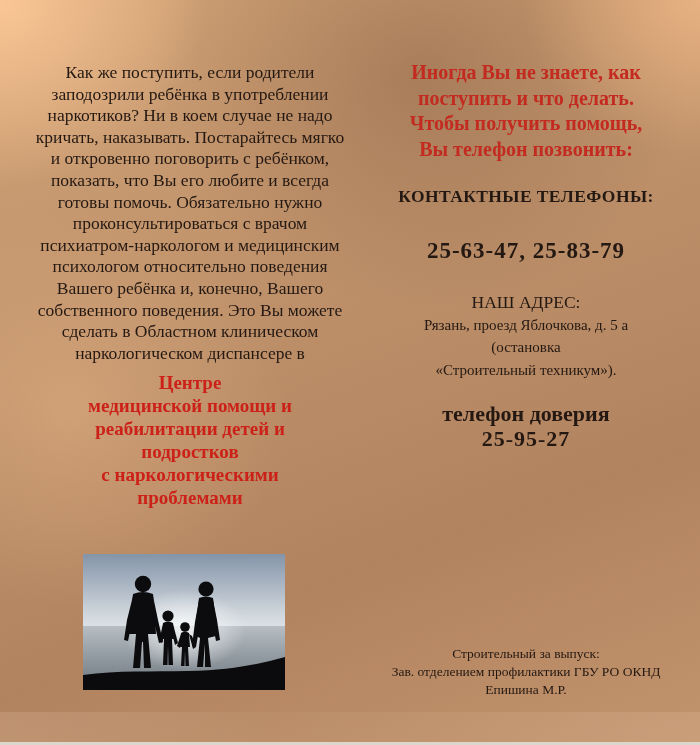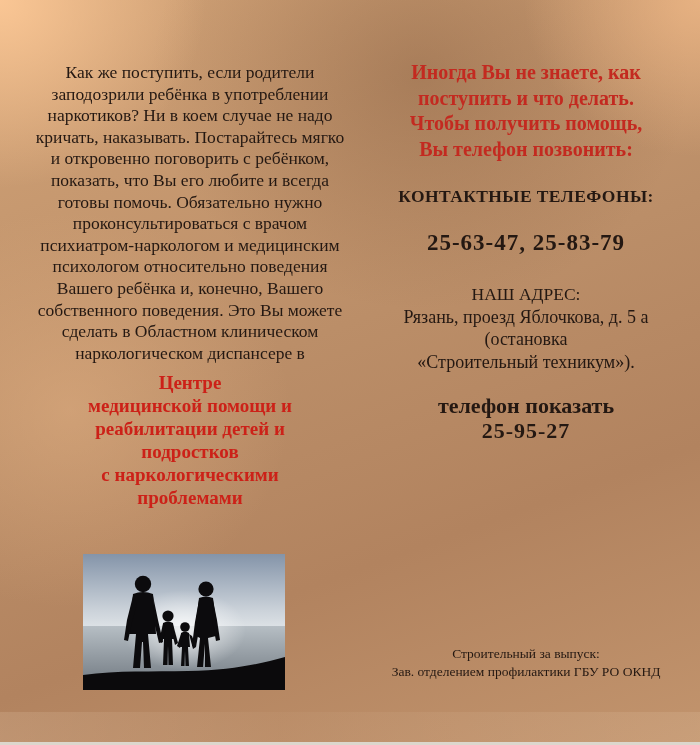--- a/index.html
+++ b/index.html
@@ -39,35 +39,35 @@
     margin:0;
     font-size:20px;line-height:25.5px;font-weight:bold;
     color:#c32a20;
   }
   .contacts-heading{
     margin:24px 0 0 0;
     font-size:17.5px;line-height:20px;font-weight:bold;
     color:#241812;letter-spacing:.4px;
   }
   .phones{
-    margin-top:24px;
+    margin-top:32px;
     font-size:23px;line-height:26px;font-weight:bold;
     color:#241812;letter-spacing:1px;
   }
   .address-heading{
     margin:27px 0 0 0;
     font-size:17.5px;line-height:22.7px;font-weight:normal;
     color:#241812;
   }
   .postal-row{
     font-size:17.5px;line-height:22.7px;color:#241812;
   }
   .postal-row .env{display:inline-block;vertical-align:-2px;margin-right:6px;}
   .addr-lines{
-    font-size:18px;line-height:22.7px;color:#241812;
+    font-size:15px;line-height:22.7px;color:#241812;
   }
   .helpline{margin-top:19px;color:#241812;}
   .helpline-label{font-size:22px;line-height:25px;font-weight:bold;}
   .helpline-number{font-size:22px;line-height:25px;font-weight:bold;letter-spacing:1px;}
   .services{
     margin:23px 0 0 0;
     font-size:15.5px;line-height:18.6px;font-weight:bold;
     color:#241812;
   }
   .footer{
@@ -172,26 +172,27 @@
     <div class="phones">25-63-47, 25-83-79</div>
 
     <h4 class="address-heading">НАШ АДРЕС:</h4>
 
 
     <div class="addr-lines prewrap">Рязань, проезд Яблочкова, д. 5 а
 (остановка
 «Строительный техникум»).</div>
 
     <div class="helpline">
-      <div class="helpline-label">телефон показать</div>
+      <div class="helpline-label">телефон доверия</div>
       <div class="helpline-number">25-95-27</div>
     </div>
 
   </div>
 
   <div class="footer">
     <div>Строительный за выпуск:</div>
     <div>Зав. отделением профилактики ГБУ РО ОКНД</div>
+    <div>Епишина М.Р.</div>
   </div>
 
   <div class="bottom-band"></div>
   <div class="bottom-edge"></div>
 </div>
 
 </body></html>

